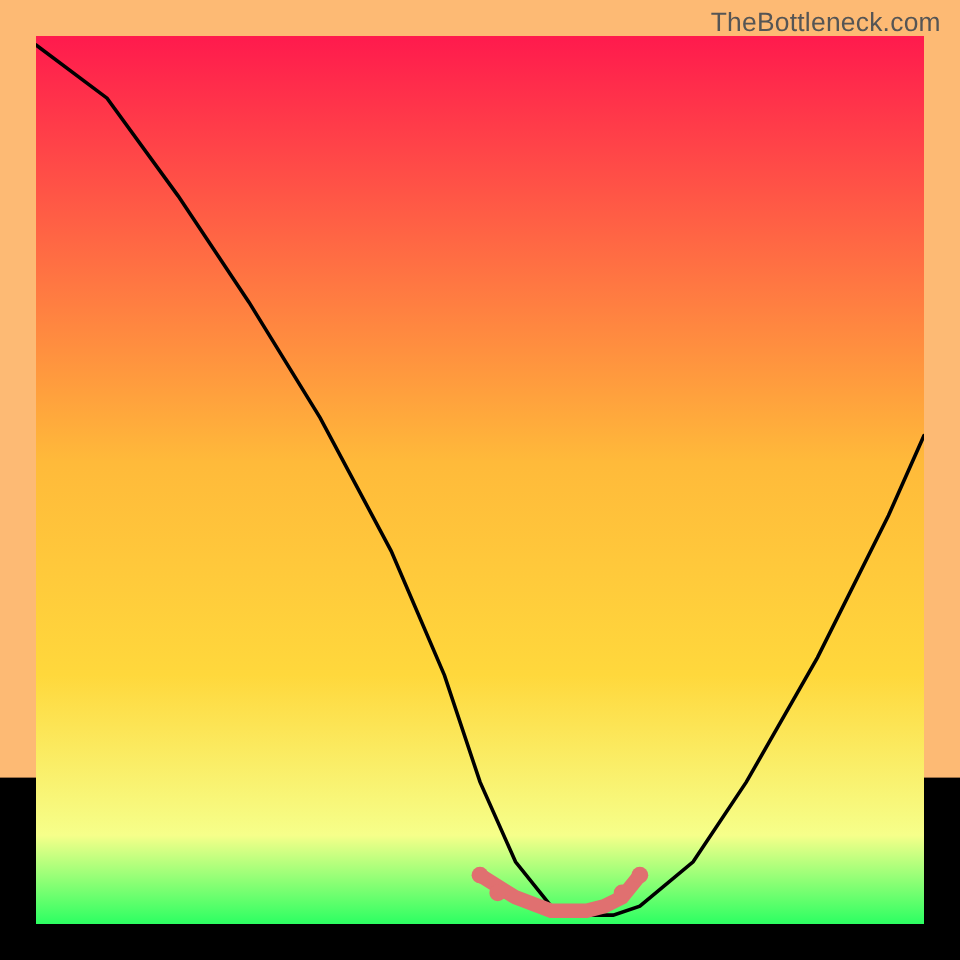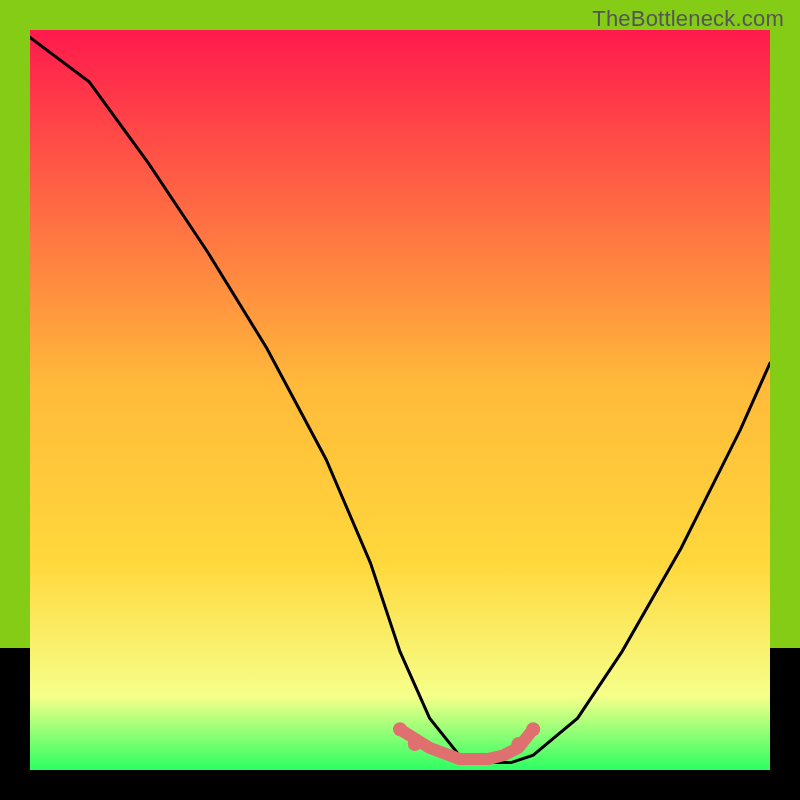--- a/index.html
+++ b/index.html
@@ -8,21 +8,21 @@
     width: 800px;
     height: 800px;
     background: #000;
     font-family: Arial, Helvetica, sans-serif;
     overflow: hidden;
   }
   .frame {
     position: relative;
     width: 800px;
     height: 648px;
-    background: #84cc16;
+    background: #fdba74;
   }
   .watermark {
     position: absolute;
     top: 6px;
     right: 16px;
     color: #555;
     font-size: 22px;
     font-weight: 500;
     letter-spacing: 0.2px;
     z-index: 5;

